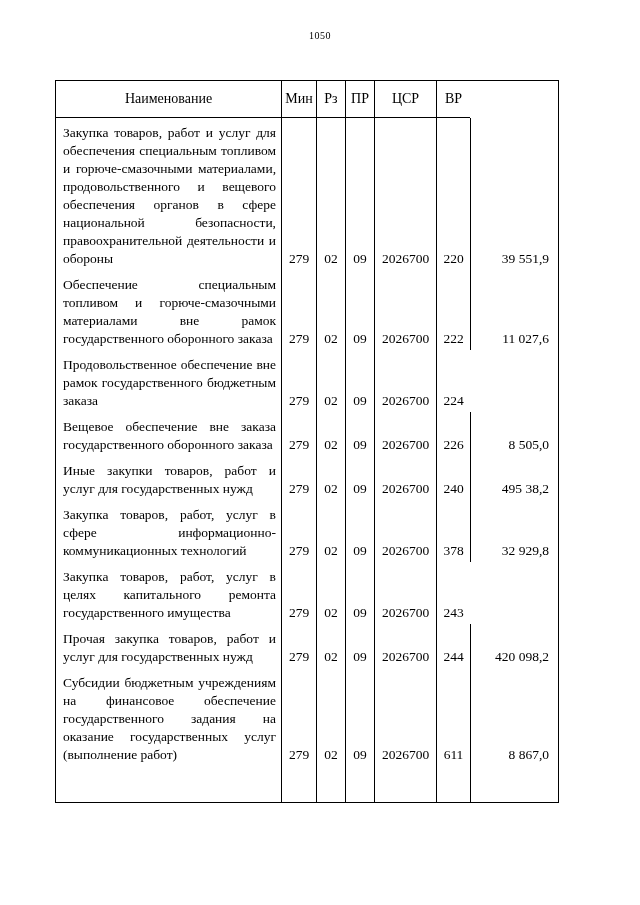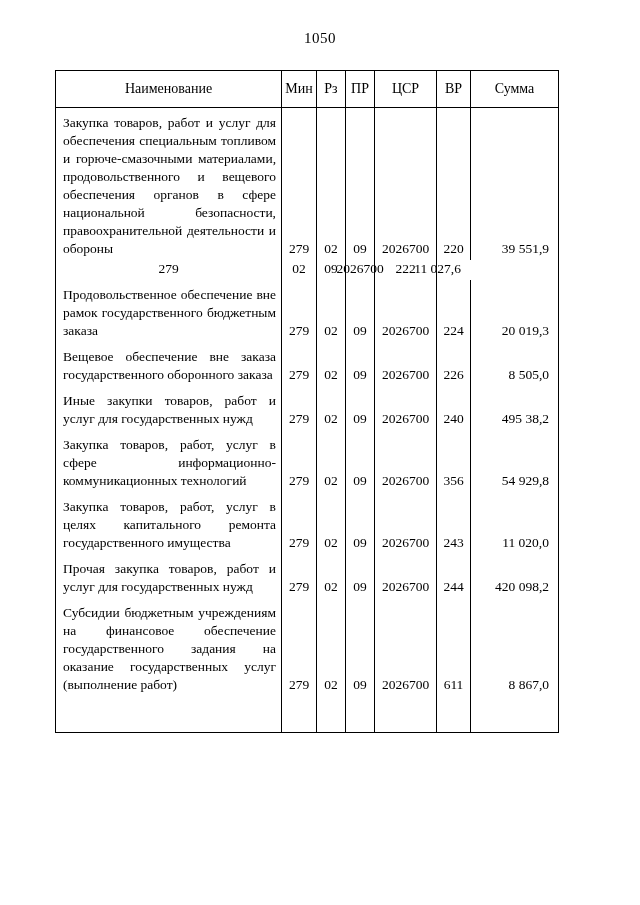--- a/index.html
+++ b/index.html
@@ -7,28 +7,28 @@
   body {
     width: 640px;
     height: 905px;
     font-family: "Liberation Serif", "DejaVu Serif", serif;
     color: #000;
     position: relative;
     overflow: hidden;
   }
   .page-number {
     text-align: center;
-    font-size: 15px;
+    font-size: 10px;
     padding-top: 30px;
     letter-spacing: 0.5px;
   }
   .budget-table {
     position: absolute;
     left: 55px;
-    top: 70px;
+    top: 80px;
     width: 504px;
     border: 1px solid #000;
   }
   .trow {
     display: grid;
     grid-template-columns: 225px 35px 29px 29px 62px 34px 1fr;
   }
   .cell {
     border-left: 1px solid #000;
     font-size: 13.5px;
@@ -75,52 +75,51 @@
 <div class="page-number">1050</div>
 
 <div class="budget-table">
   <div class="thead trow">
     <div class="cell">Наименование</div>
     <div class="cell">Мин</div>
     <div class="cell">Рз</div>
     <div class="cell">ПР</div>
     <div class="cell">ЦСР</div>
     <div class="cell">ВР</div>
-    <div class="cell">Сумма</div>
   </div>
 
   <div class="tbody">
 
     <div class="trow">
       <div class="cell name">Закупка товаров, работ и услуг для обеспечения специальным топливом и горюче-смазочными материалами, продовольственного и вещевого обеспечения органов в сфере национальной безопасности, правоохранительной деятельности и обороны</div>
       <div class="cell code">279</div>
       <div class="cell code">02</div>
       <div class="cell code">09</div>
       <div class="cell code">2026700</div>
       <div class="cell code">220</div>
       <div class="cell sum">39 551,9</div>
     </div>
 
     <div class="trow">
+      <div class="cell name">Обеспечение специальным топливом и горюче-смазочными материалами вне рамок государственного оборонного заказа</div>
       <div class="cell code">279</div>
       <div class="cell code">02</div>
       <div class="cell code">09</div>
       <div class="cell code">2026700</div>
       <div class="cell code">222</div>
       <div class="cell sum">11 027,6</div>
     </div>
 
     <div class="trow">
       <div class="cell name">Продовольственное обеспечение вне рамок государственного бюджетным заказа</div>
       <div class="cell code">279</div>
       <div class="cell code">02</div>
       <div class="cell code">09</div>
       <div class="cell code">2026700</div>
       <div class="cell code">224</div>
-      <div class="cell sum">20 019,3</div>
     </div>
 
     <div class="trow">
       <div class="cell name">Вещевое обеспечение вне заказа государственного оборонного заказа</div>
       <div class="cell code">279</div>
       <div class="cell code">02</div>
       <div class="cell code">09</div>
       <div class="cell code">2026700</div>
       <div class="cell code">226</div>
       <div class="cell sum">8 505,0</div>
@@ -135,32 +134,31 @@
       <div class="cell code">240</div>
       <div class="cell sum">495 38,2</div>
     </div>
 
     <div class="trow">
       <div class="cell name">Закупка товаров, работ, услуг в сфере информационно-коммуникационных технологий</div>
       <div class="cell code">279</div>
       <div class="cell code">02</div>
       <div class="cell code">09</div>
       <div class="cell code">2026700</div>
-      <div class="cell code">356</div>
-      <div class="cell sum">54 929,8</div>
+      <div class="cell code">378</div>
+      <div class="cell sum">32 929,8</div>
     </div>
 
     <div class="trow">
       <div class="cell name">Закупка товаров, работ, услуг в целях капитального ремонта государственного имущества</div>
       <div class="cell code">279</div>
       <div class="cell code">02</div>
       <div class="cell code">09</div>
       <div class="cell code">2026700</div>
       <div class="cell code">243</div>
-      <div class="cell sum">11 020,0</div>
     </div>
 
     <div class="trow">
       <div class="cell name">Прочая закупка товаров, работ и услуг для государственных нужд</div>
       <div class="cell code">279</div>
       <div class="cell code">02</div>
       <div class="cell code">09</div>
       <div class="cell code">2026700</div>
       <div class="cell code">244</div>
       <div class="cell sum">420 098,2</div>

